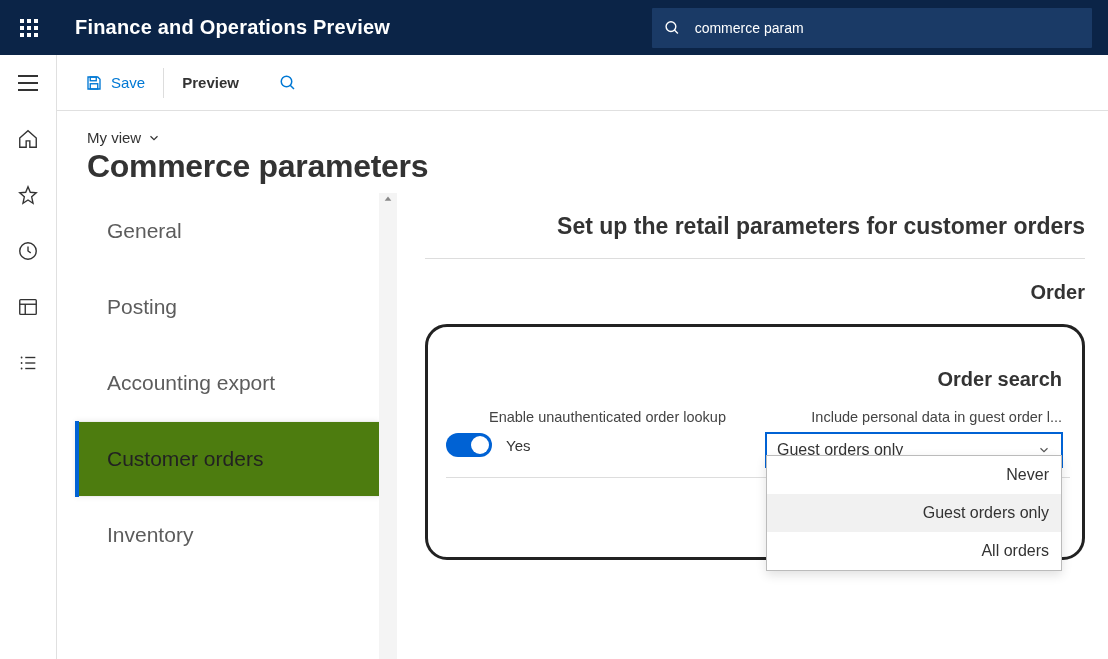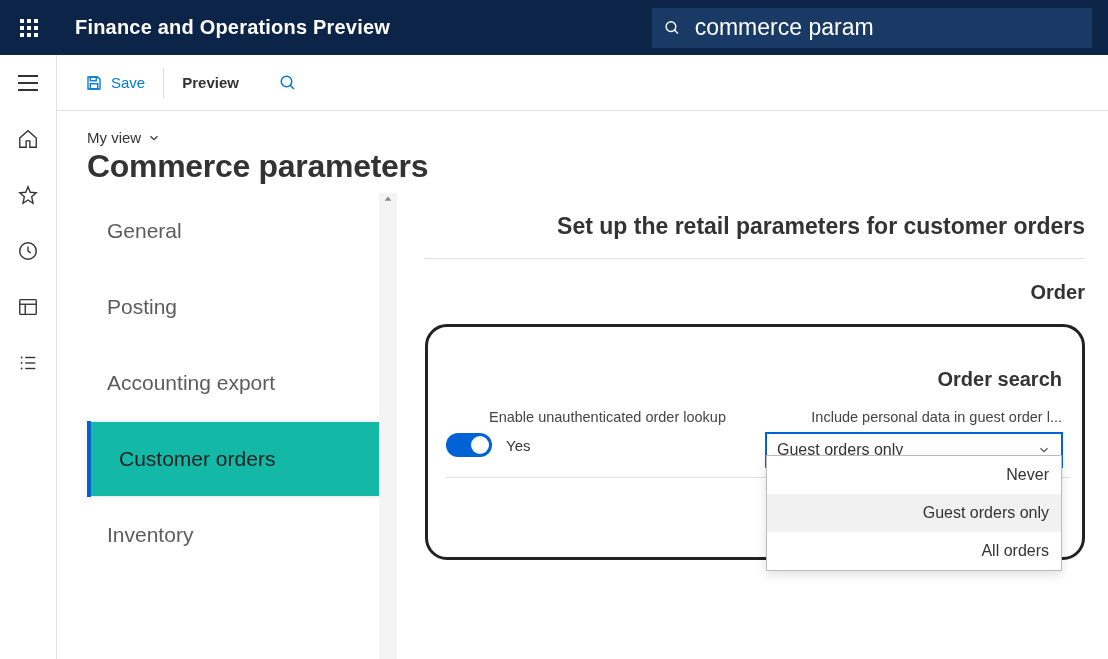--- a/index.html
+++ b/index.html
@@ -66,21 +66,21 @@
       margin-right: 6px;
     }
     .search-box .search-svg {
       stroke: #fff;
       fill: none;
     }
     .search-box .search-input-text {
       background: transparent;
       border: none;
       color: #fff;
-      font-size: 23px;
+      font-size: 14px;
       margin-left: 14px;
       outline: none;
       width: 100%;
     }
     
     .below-nav {
       display: flex;
       flex: 1;
       min-height: 0;
     }
@@ -205,26 +205,26 @@
     }
     .side-nav-item {
       padding: 26px 28px;
       font-size: 21px;
       color: #5c5c5c;
       cursor: pointer;
       border-left: 4px solid transparent;
       margin-left: 8px;
     }
     .side-nav-item.active {
-      background: #14b8a6;
+      background: #4d7c0f;
       color: #222;
       border-left: 4px solid #0062d4;
       box-shadow: 0 0 6px rgba(0,0,0,0.08), inset 0 1px 0 #eee, inset 0 -1px 0 #eee;
       position: relative;
-      margin-left: 20px;
+      margin-left: 8px;
     }
     
     .form-area {
       flex: 1;
       padding: 20px 23px 10px 28px;
       min-width: 0;
       text-align: right;
     }
     .form-heading {
       font-size: 23px;

